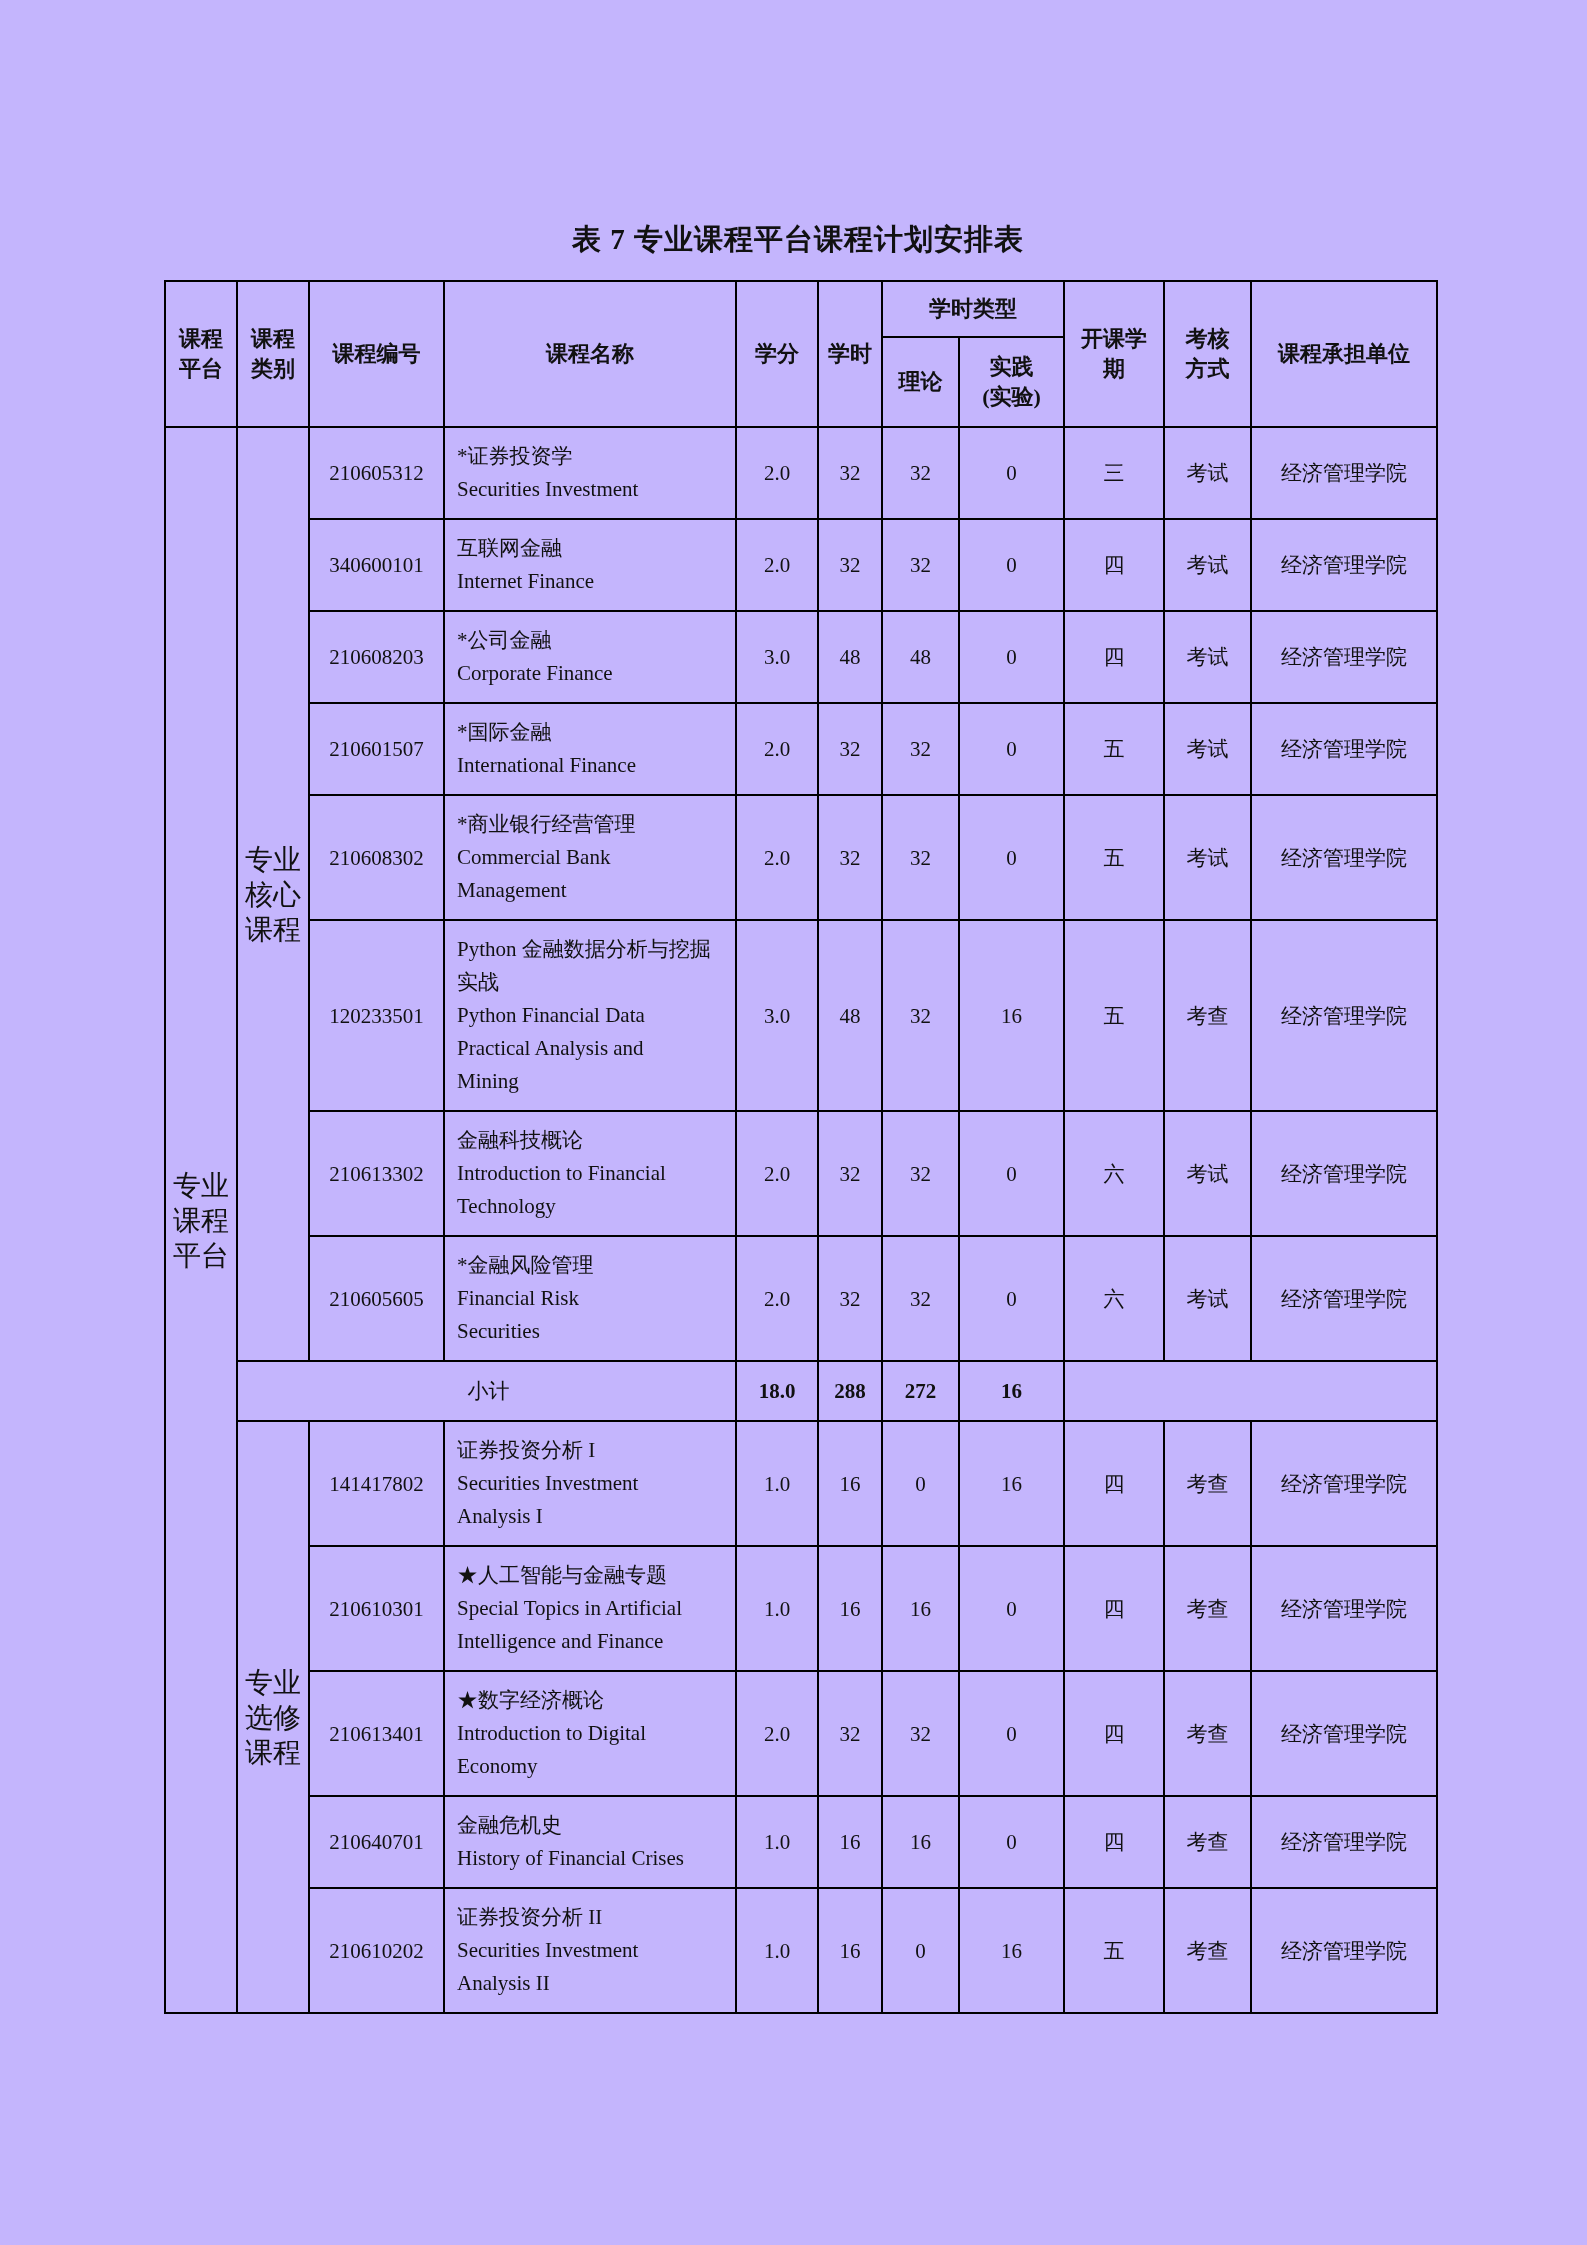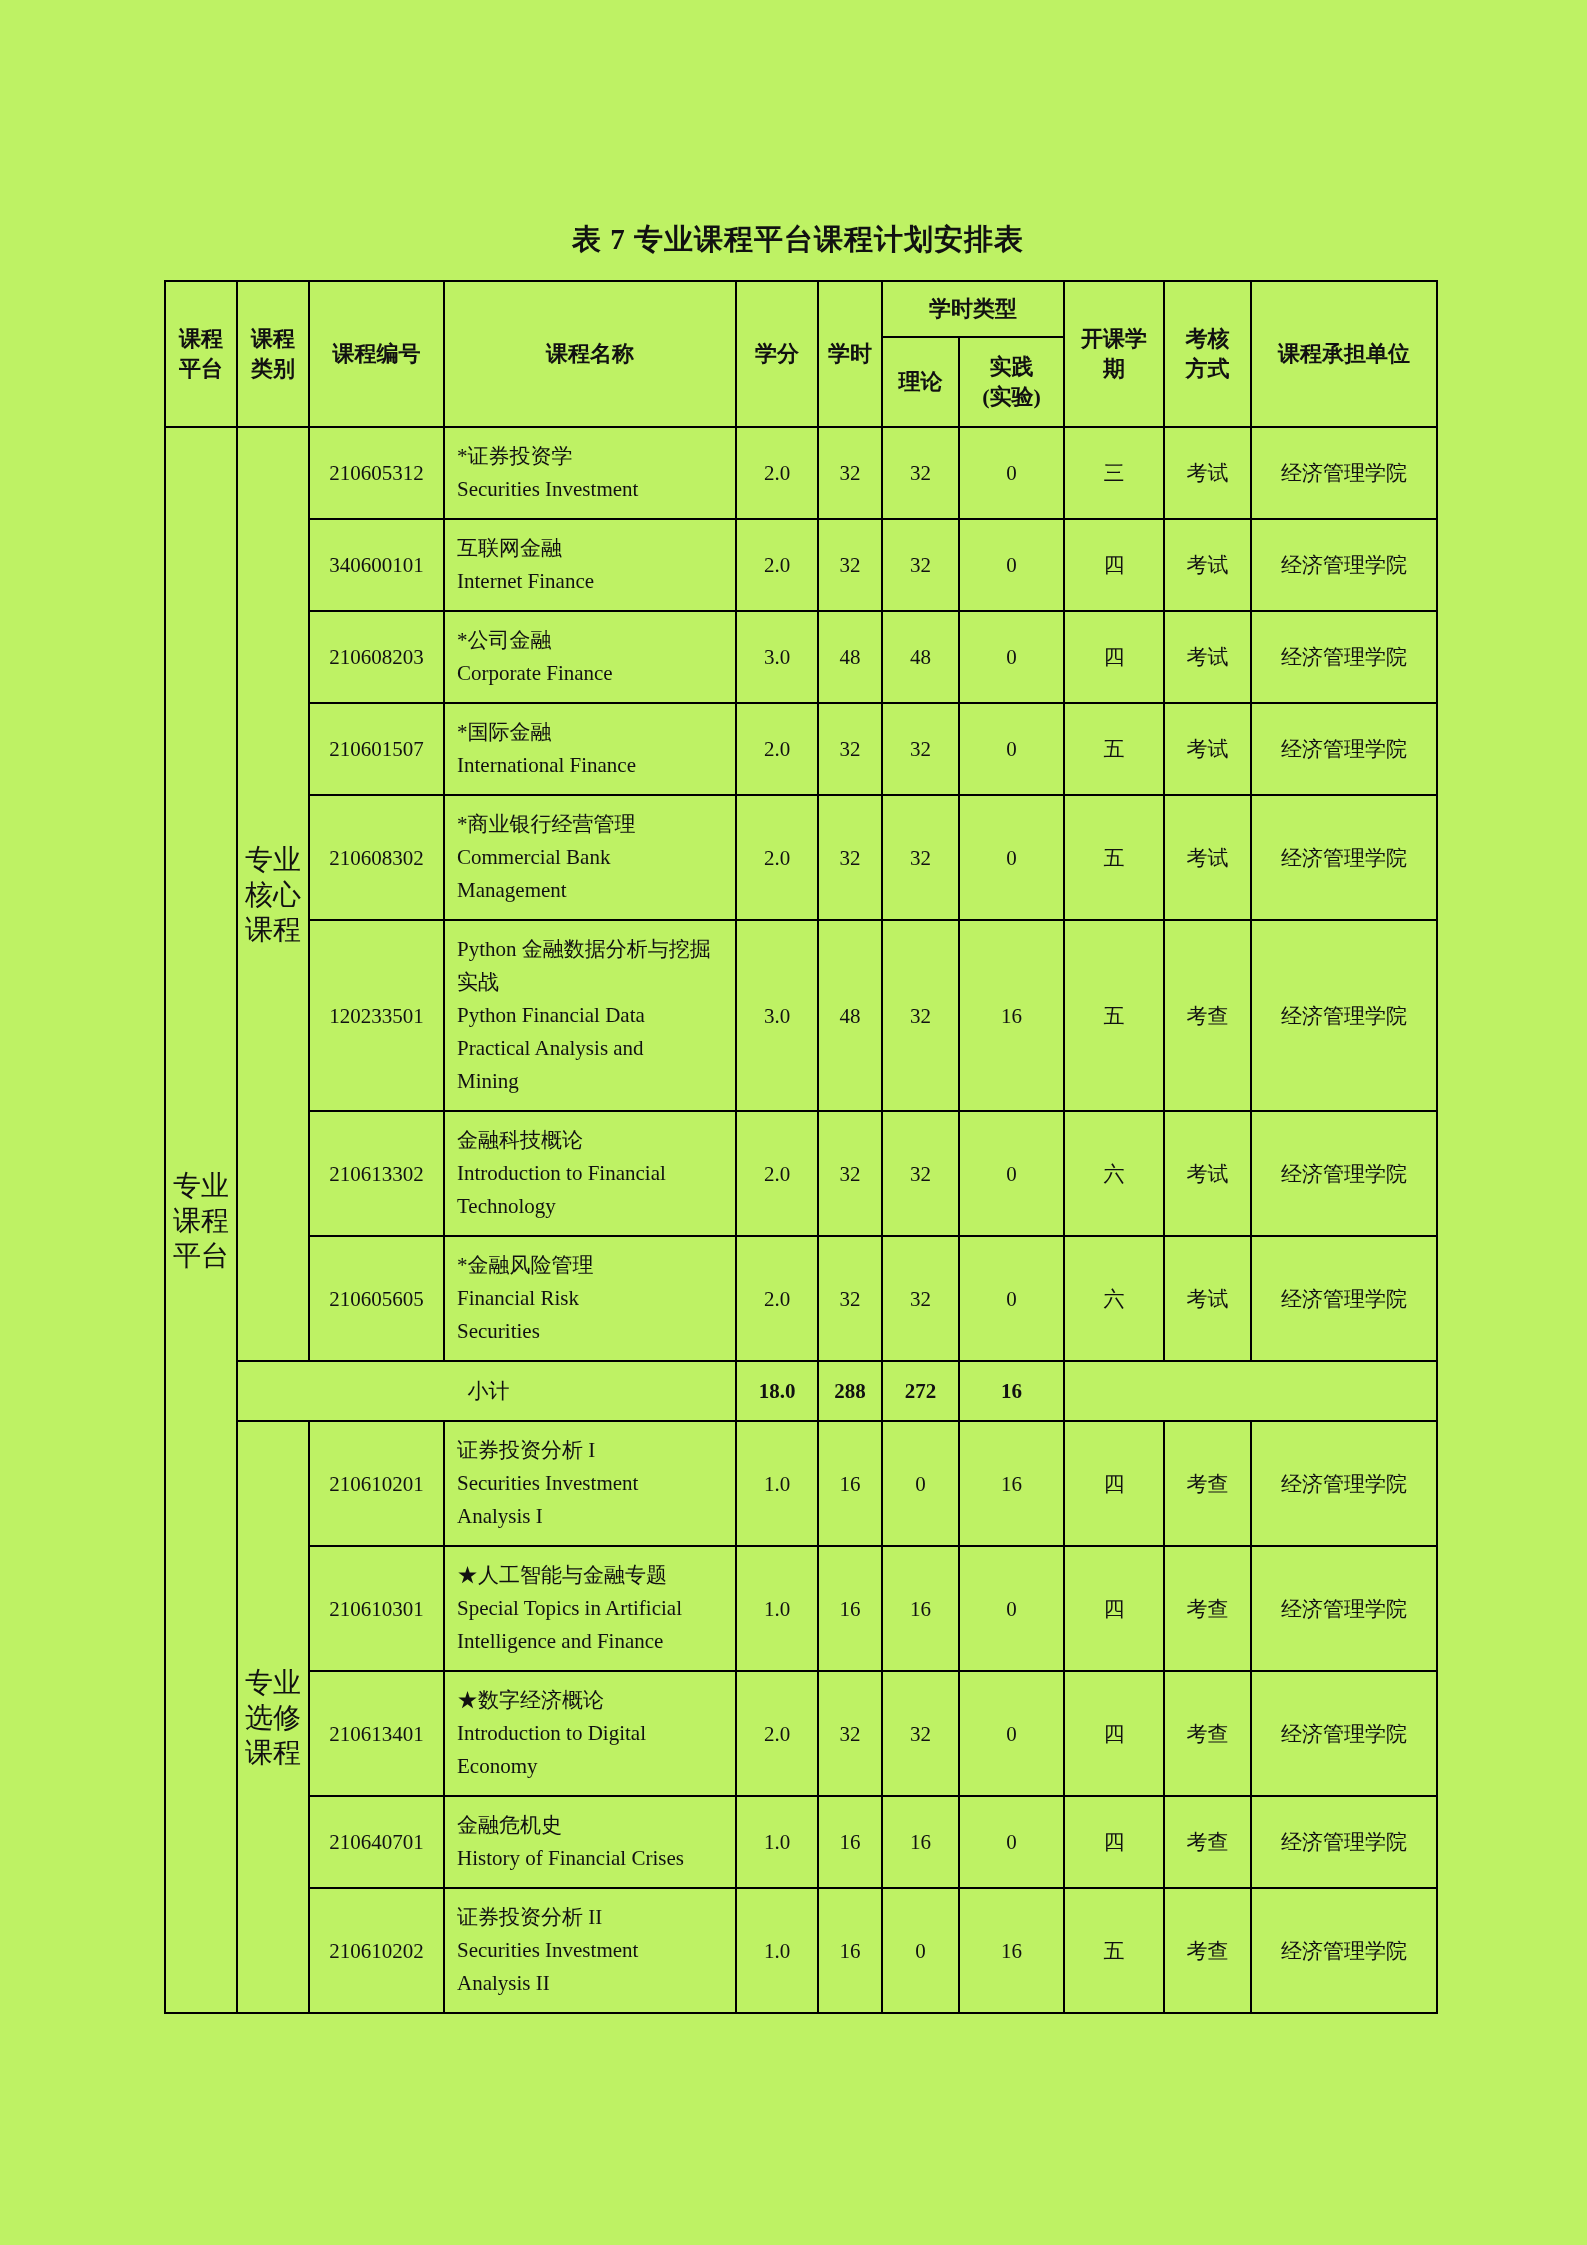--- a/index.html
+++ b/index.html
@@ -1,18 +1,18 @@
 <!DOCTYPE html>
 <html><head>
 <meta charset="utf-8">
 <style>
   html,body { margin:0; padding:0; background:#e8e8e8; }
   .page {
     position:relative; width:1587px; height:2245px; margin:0 auto;
-    background:#bef264; color:#111;
+    background:#c4b5fd; color:#111;
     font-family:"Liberation Serif","DejaVu Serif",serif;
     overflow:hidden;
   }
   .doc-title {
     position:absolute; left:158px; top:220px; width:1280px;
     text-align:center; font-size:29px; font-weight:bold; letter-spacing:1px;
   }
   table.course-table {
     position:absolute; left:164px; top:280px;
     width:1272px; border-collapse:collapse; table-layout:fixed;
@@ -196,21 +196,21 @@
           <td class="bold-val">18.0</td>
           <td class="bold-val">288</td>
           <td class="bold-val">272</td>
           <td class="bold-val">16</td>
           <td colspan="3"></td>
         </tr>
         <tr>
           <td class="vlabel" rowspan="5">专业
 选修
 课程</td>
-          <td>210610201</td>
+          <td>141417802</td>
           <td class="name-cell">证券投资分析 I
 Securities Investment
 Analysis I</td>
           <td>1.0</td>
           <td>16</td>
           <td>0</td>
           <td>16</td>
           <td>四</td>
           <td>考查</td>
           <td>经济管理学院</td>

